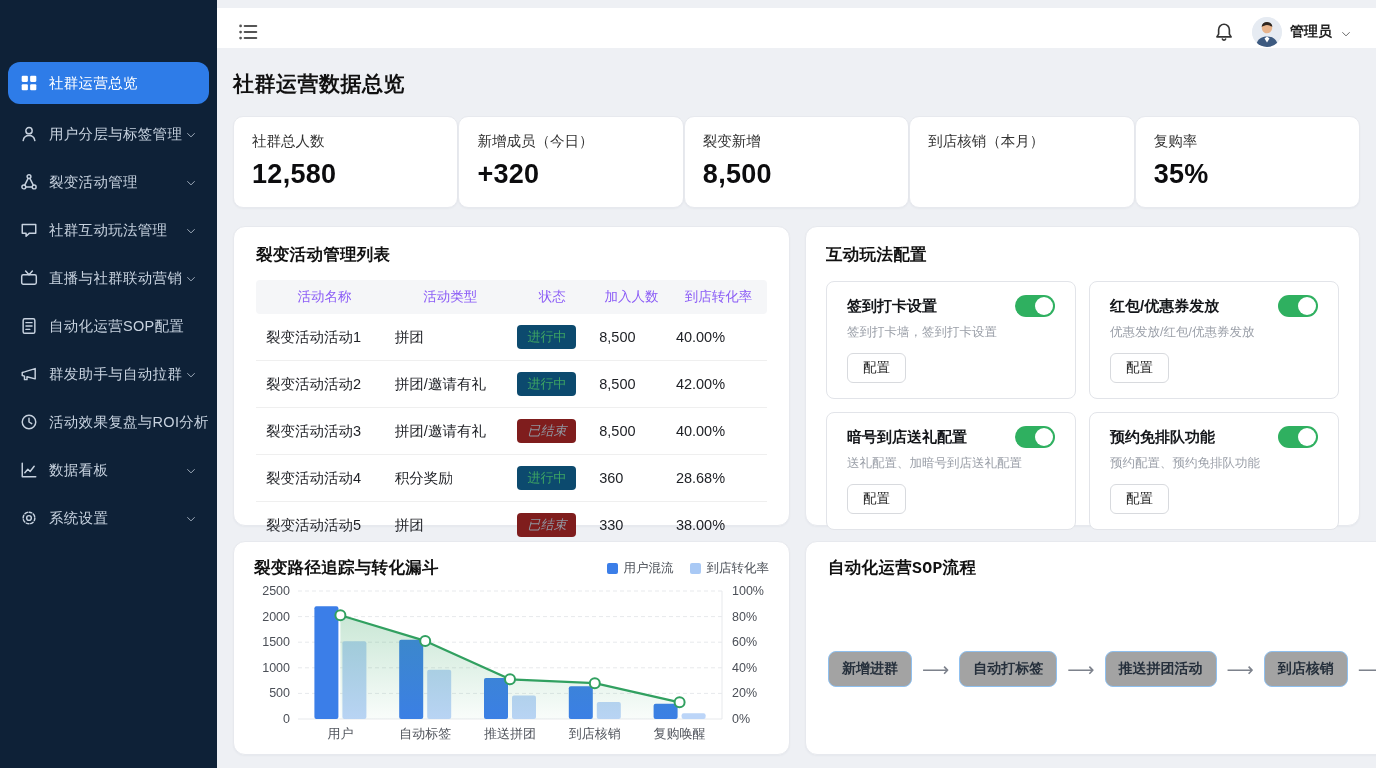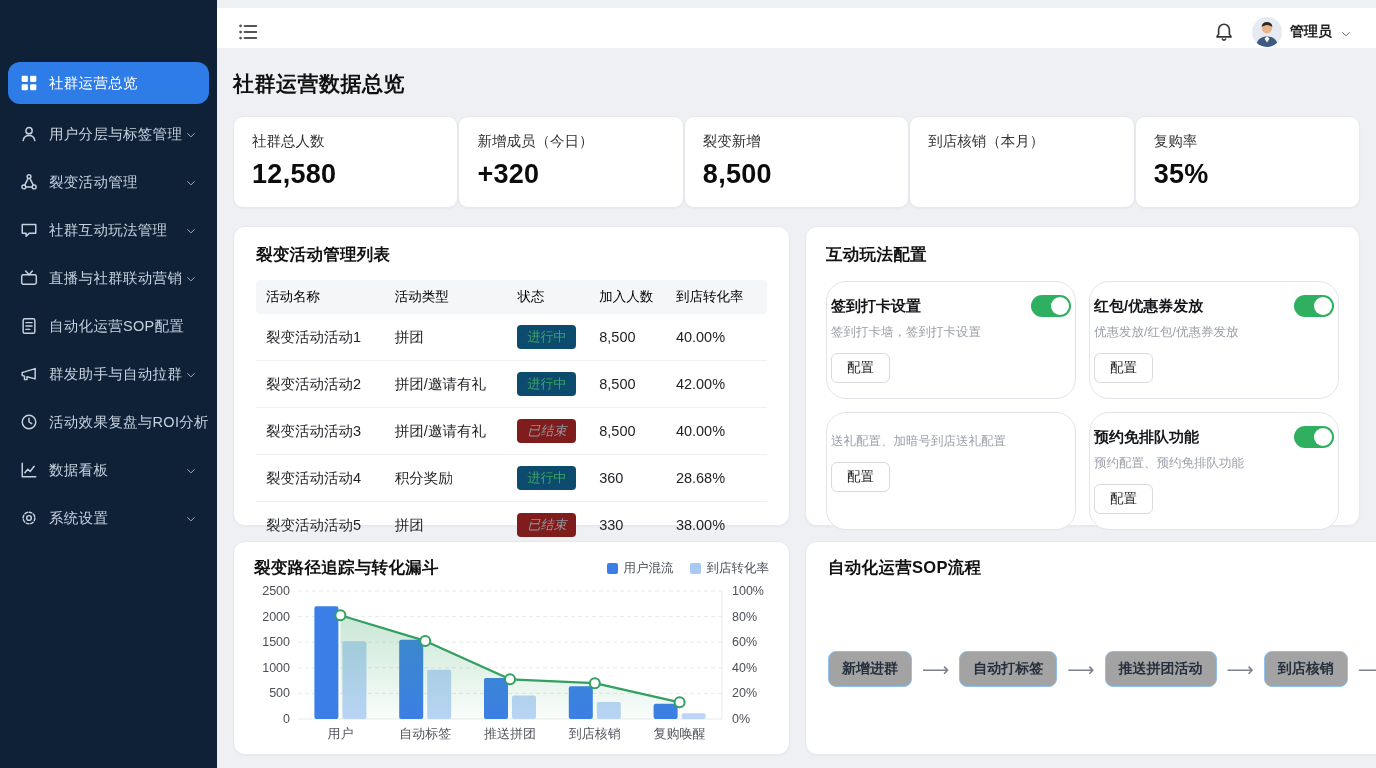--- a/index.html
+++ b/index.html
@@ -35,41 +35,41 @@
 
   .stats-row { display:flex; gap:0; margin-bottom:18px; }
   .stat-card { flex:1; background:#fff; border:1px solid #e7e9ee; border-radius:10px;
     padding:15px 18px 17px; box-shadow:0 1px 2px rgba(20,40,80,.04); }
   .stat-label { font-size:14.5px; color:#333; }
   .stat-value { font-size:27px; font-weight:bold; color:#0c0c0e; margin-top:8px; letter-spacing:.3px; }
 
   .mid-row { display:flex; gap:15px; margin-bottom:15px; }
   .card { background:#fff; border:1px solid #e7e9ee; border-radius:12px;
     box-shadow:0 1px 2px rgba(20,40,80,.04); }
-  .card-title { font-size:16.5px; font-weight:bold; color:#111; letter-spacing:.3px; }
+  .card-title { font-size:16.5px; font-weight:bold; color:#111; letter-spacing:.3px;font-family:Liberation Mono, monospace; }
 
   
   .table-card { width:557px; height:300px; padding:17px 22px; }
   .table-wrap { margin-top:14px; }
   table { width:100%; border-collapse:collapse; }
-  thead th { background:#f5f6f8; color:#000000; font-size:13.5px; font-weight:normal;
-    text-align:left; padding:8px 6px; }
+  thead th { background:#f5f6f8; color:#8b5cf6; font-size:13.5px; font-weight:normal;
+    text-align:center; padding:8px 6px; }
   thead th:first-child { border-radius:4px 0 0 4px; padding-left:10px; }
   thead th:last-child { border-radius:0 4px 4px 0; }
   tbody td { font-size:14.5px; color:#1d1f24; padding:11px 6px; border-bottom:1px solid #efefef; }
   tbody td:first-child { padding-left:10px; }
   tbody tr:last-child td { border-bottom:none; }
   .badge { display:inline-block; font-size:13px; padding:3px 10px; border-radius:4px; }
   .badge.active { background:#0c4a6e; color:#3da463; }
   .badge.ended { background:#7f1d1d; color:#9097a1;font-style:italic; }
 
   
   .inter-card { flex:1; height:300px; padding:17px 20px; }
   .inter-grid { display:grid; grid-template-columns:1fr 1fr; gap:13px; margin-top:15px; }
-  .play-card { border:1px solid #e2e4e9; border-radius:20px; padding:13px 4px 15px; background:#fff; }
+  .play-card { border:1px solid #e2e4e9; border-radius:8px; padding:13px 20px 15px; background:#fff; }
   .play-head { display:flex; align-items:center; justify-content:space-between; }
   .play-title { font-size:15px; font-weight:bold; color:#14161a; }
   .toggle { width:40px; height:22px; border-radius:11px; background:#2fb060; position:relative;
     flex:0 0 40px; cursor:pointer; }
   .toggle .knob { position:absolute; right:2px; top:2px; width:18px; height:18px;
     border-radius:50%; background:#fff; }
   .play-desc { font-size:12.5px; color:#9a9fa8; margin:7px 0 12px; white-space:nowrap;
     overflow:hidden; text-overflow:ellipsis; }
   .cfg-btn { font-size:13.5px; color:#222; background:#fff; border:1px solid #d8dade;
     border-radius:6px; padding:5px 15px; cursor:pointer; }
@@ -329,21 +329,26 @@
               <span class="toggle">
                 <span class="knob"></span>
               </span>
             </div><div class="play-desc">签到打卡墙，签到打卡设置</div><button class="cfg-btn">配置</button></div>
           <div class="play-card"><div class="play-head">
               <span class="play-title">红包/优惠券发放</span>
               <span class="toggle">
                 <span class="knob"></span>
               </span>
             </div><div class="play-desc">优惠发放/红包/优惠券发放</div><button class="cfg-btn">配置</button></div>
-          <div class="play-card"><div class="play-desc">送礼配置、加暗号到店送礼配置</div><button class="cfg-btn">配置</button></div>
+          <div class="play-card"><div class="play-head">
+              <span class="play-title">暗号到店送礼配置</span>
+              <span class="toggle">
+                <span class="knob"></span>
+              </span>
+            </div><div class="play-desc">送礼配置、加暗号到店送礼配置</div><button class="cfg-btn">配置</button></div>
           <div class="play-card"><div class="play-head">
               <span class="play-title">预约免排队功能</span>
               <span class="toggle">
                 <span class="knob"></span>
               </span>
             </div><div class="play-desc">预约配置、预约免排队功能</div><button class="cfg-btn">配置</button></div>
         </div>
     </div>
   </div>
 

